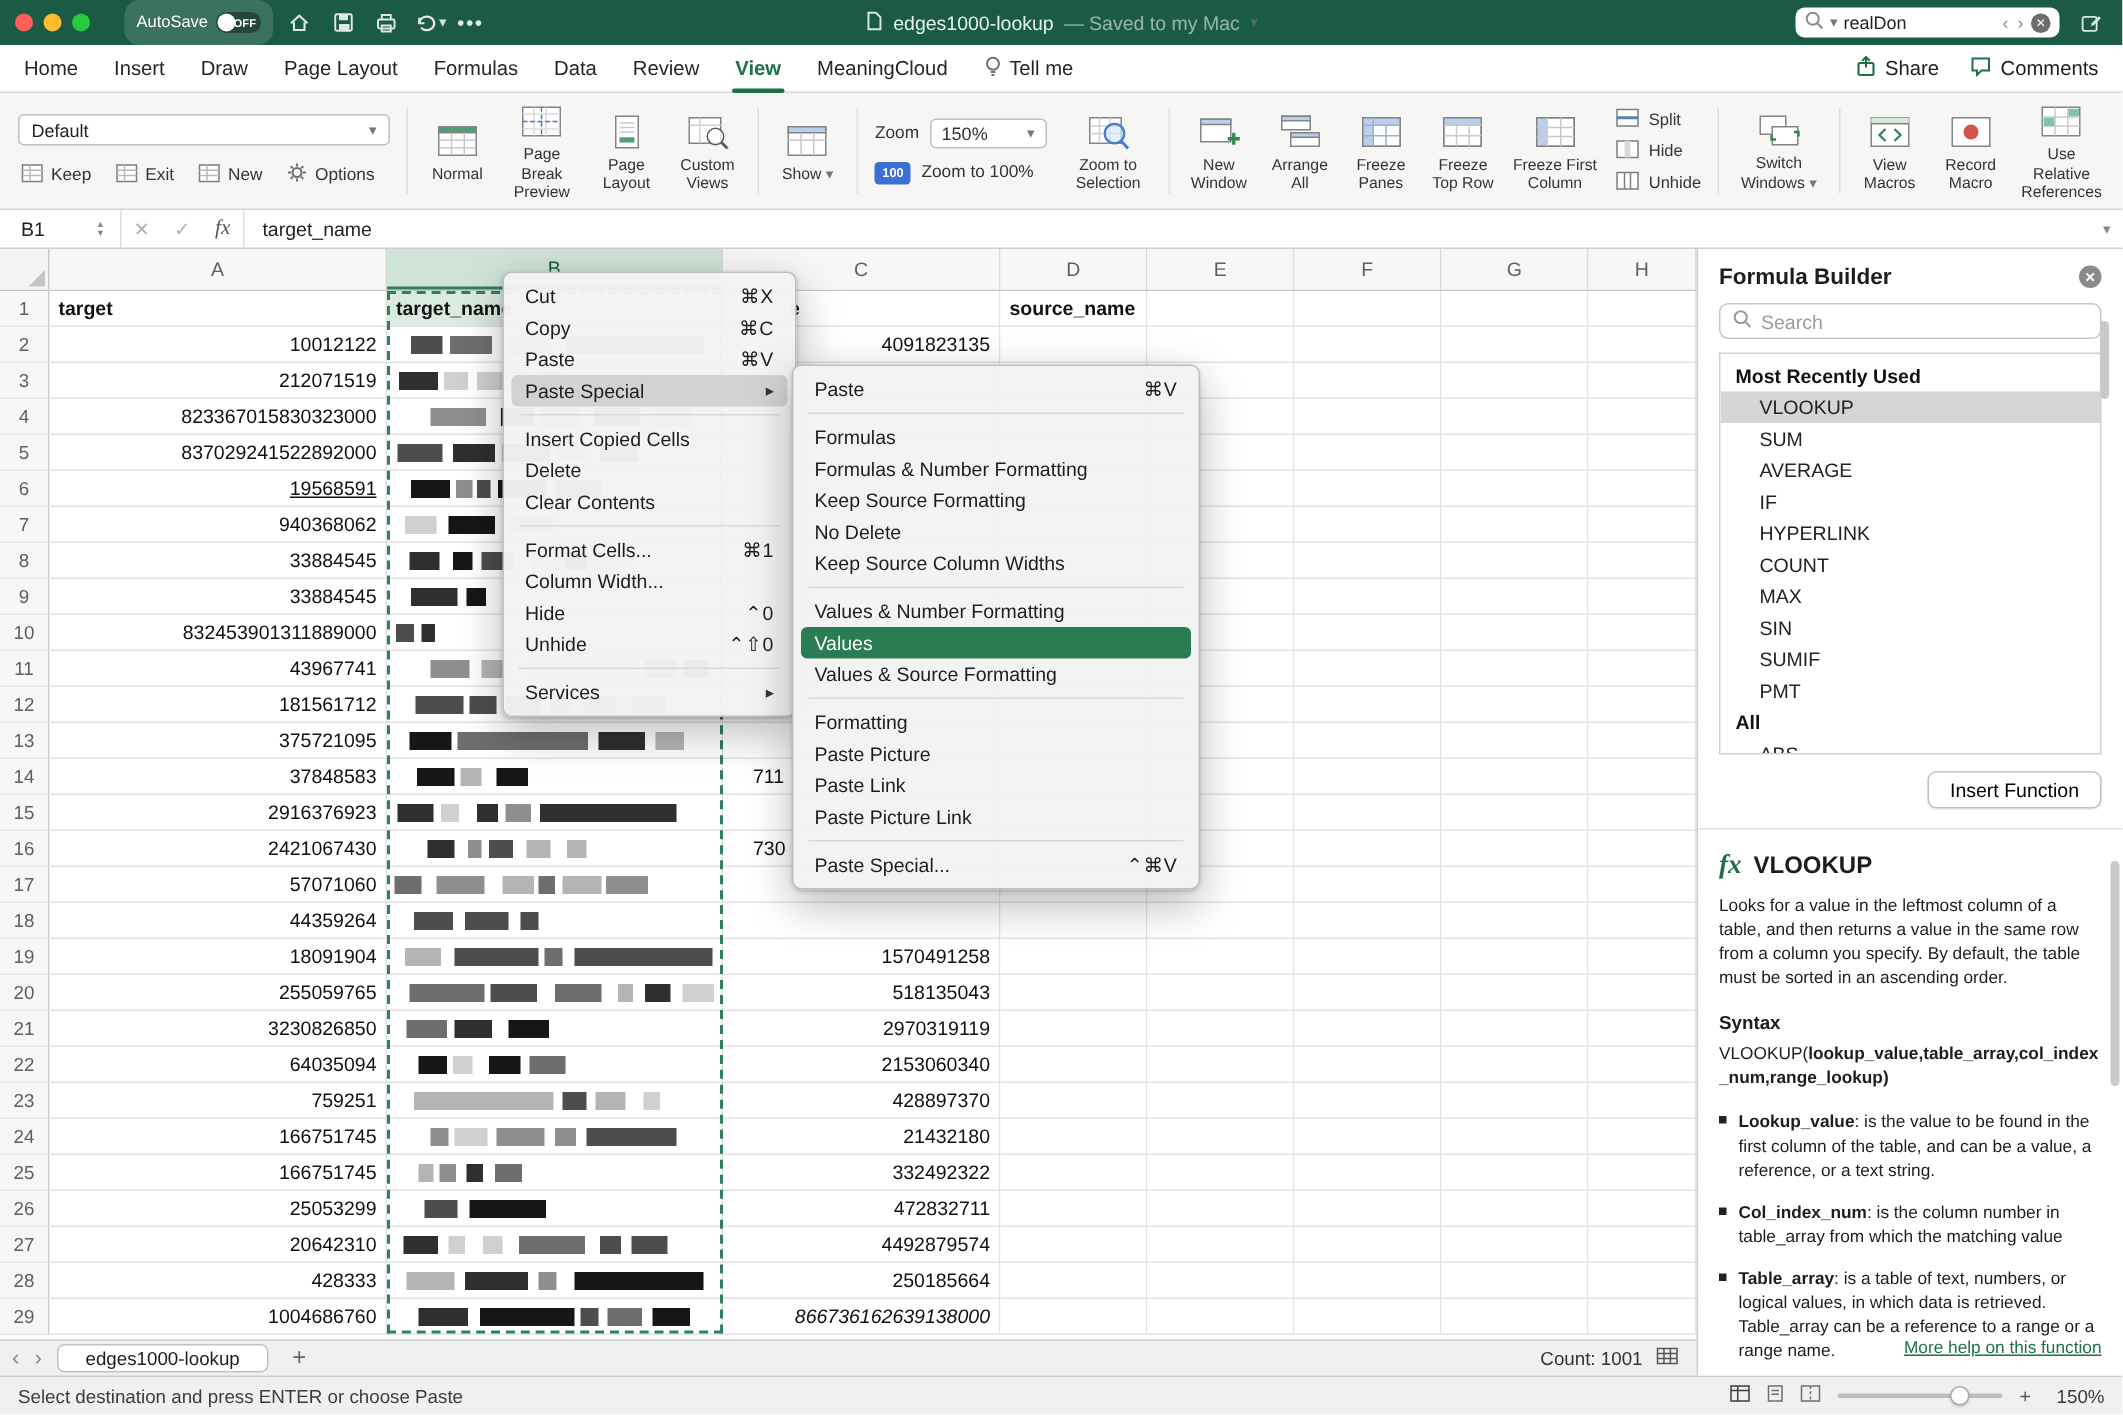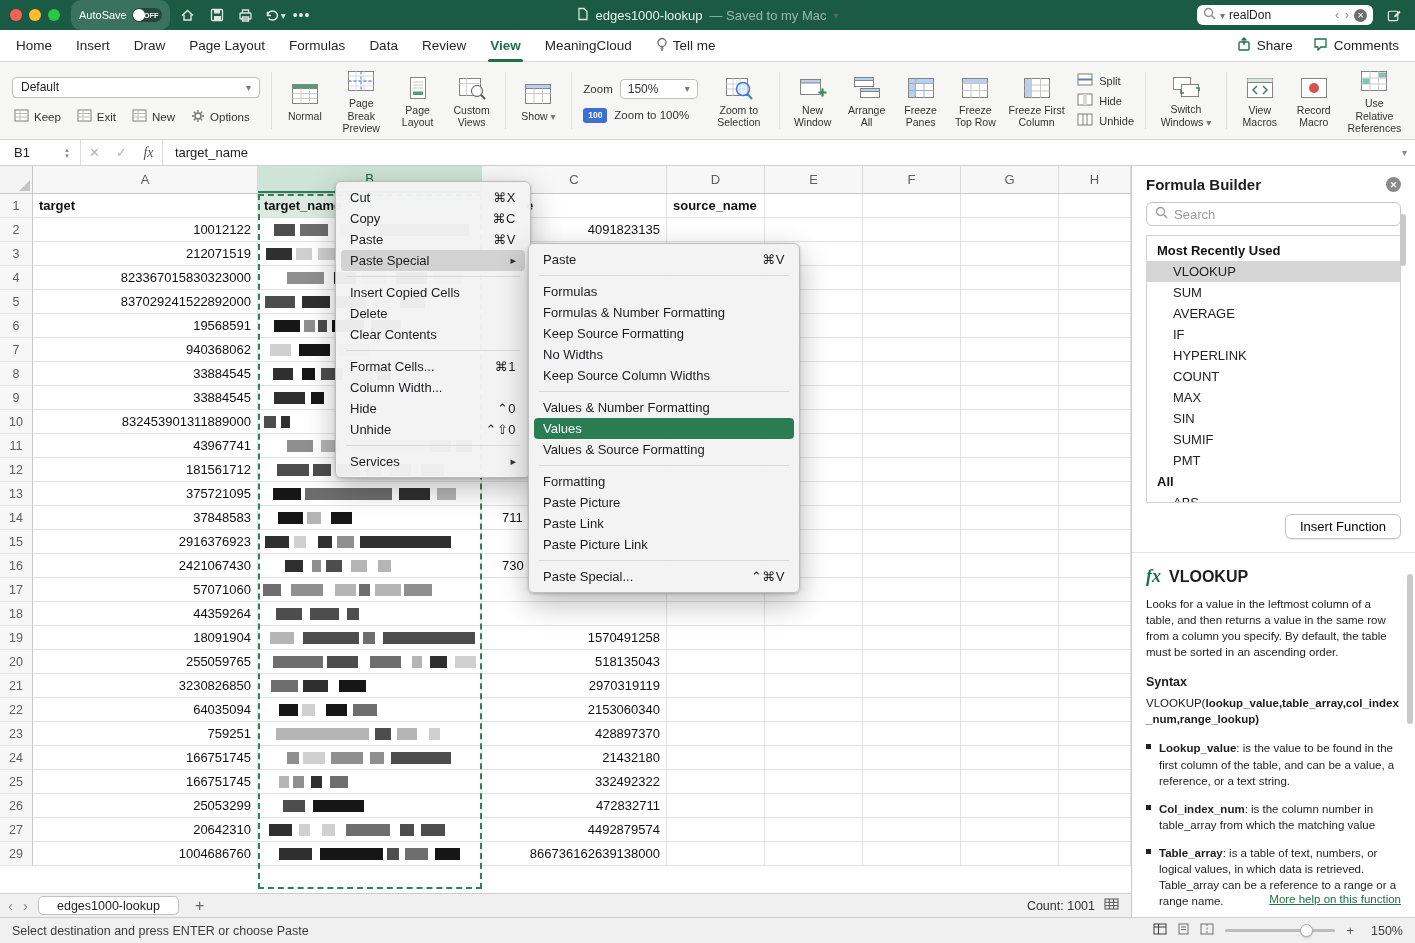--- a/index.html
+++ b/index.html
@@ -3,21 +3,21 @@
 <meta charset="utf-8">
 <style>
   * { box-sizing: border-box; margin: 0; padding: 0; }
   html,body { width:1415px; height:943px; overflow:hidden; }
   body { font-family:"Liberation Sans", sans-serif; background:#fff; position:relative; font-size:13px; cursor:default; }
 
   
   .titlebar { height:30px; background:#1b5b45; display:flex; align-items:center; padding:0 10px; gap:7px; position:relative; }
   .tl { width:12px; height:12px; border-radius:50%; }
   .tl.red{background:#ff5f57} .tl.yellow{background:#febc2e} .tl.green{background:#28c840}
-  .autosave { display:flex; align-items:center; gap:5px; background:rgba(255,255,255,.14); border-radius:10px; padding:8px 8px; font-size:11px; color:#fff; margin-left:4px; }
+  .autosave { display:flex; align-items:center; gap:5px; background:rgba(255,255,255,.14); border-radius:10px; padding:8px 8px; font-size:11px; color:#fff; margin-left:16px; }
   .tgl { width:30px; height:14px; border-radius:8px; background:rgba(0,0,0,.38); position:relative; }
   .tgl .knob { position:absolute; left:1px; top:1px; width:12px; height:12px; border-radius:50%; background:#fff; }
   .tgl .state { position:absolute; right:3px; top:2.5px; font-size:7.5px; color:#fff; font-weight:700; }
   .tb-ic { display:flex; align-items:center; justify-content:center; width:22px; height:20px; border-radius:4px; }
   .tb-ellipsis { color:#dfe9e3; font-size:14px; letter-spacing:1px; }
   .title-center { position:absolute; left:50%; transform:translateX(-50%); display:flex; align-items:center; gap:7px; font-size:13px; color:#e9f1ec; white-space:nowrap; }
   .title-center .dim { opacity:.6; }
   .tb-right { margin-left:auto; display:flex; align-items:center; gap:10px; }
   .searchbox { display:flex; align-items:center; gap:4px; background:#fff; border-radius:6px; height:20px; padding:0 6px; width:176px; color:#222; font-size:12px; }
   .searchbox .val { flex:1; }
@@ -596,21 +596,21 @@
         </div>
         <div class="cell" style="width: 185px;"></div>
         <div class="cell" style="width: 98px;"></div>
         <div class="cell" style="width: 98px;"></div>
         <div class="cell" style="width: 98px;"></div>
         <div class="cell" style="width: 98px;"></div>
         <div class="cell" style="width: 72px;"></div>
       </div>
       <div class="grow">
         <div class="rowh">6</div>
-        <div class="cell num" style="width: 225px;">19568591</div>
+        <div class="cell num" style="width: 225px; text-decoration: underline;">19568591</div>
         <div class="cell" style="width: 224px;">
           <span class="red-span" style="left: 16px; width: 25.5674px; background: rgb(22, 22, 22);"></span>
           <span class="red-span" style="left: 46.2048px; width: 10.346px; background: rgb(143, 143, 143);"></span>
           <span class="red-span" style="left: 59.776px; width: 9.50448px; background: rgb(77, 77, 77);"></span>
           <span class="red-span" style="left: 73.5306px; width: 32.1398px; background: rgb(22, 22, 22);"></span>
           <span class="red-span" style="left: 112.895px; width: 29.7301px; background: rgb(47, 47, 47);"></span>
         </div>
         <div class="cell" style="width: 185px;"></div>
         <div class="cell" style="width: 98px;"></div>
         <div class="cell" style="width: 98px;"></div>
@@ -952,30 +952,46 @@
           <span class="red-span" style="left: 163.087px; width: 23.5762px; background: rgb(77, 77, 77);"></span>
         </div>
         <div class="cell num" style="width: 185px;">4492879574</div>
         <div class="cell" style="width: 98px;"></div>
         <div class="cell" style="width: 98px;"></div>
         <div class="cell" style="width: 98px;"></div>
         <div class="cell" style="width: 98px;"></div>
         <div class="cell" style="width: 72px;"></div>
       </div>
       <div class="grow">
+        <div class="rowh">28</div>
+        <div class="cell num" style="width: 225px;">428333</div>
+        <div class="cell" style="width: 224px;">
+          <span class="red-span" style="left: 13px; width: 31.7506px; background: rgb(181, 181, 181);"></span>
+          <span class="red-span" style="left: 52.1396px; width: 42.0527px; background: rgb(47, 47, 47);"></span>
+          <span class="red-span" style="left: 100.766px; width: 12.643px; background: rgb(143, 143, 143);"></span>
+          <span class="red-span" style="left: 124.8px; width: 86.6914px; background: rgb(22, 22, 22);"></span>
+        </div>
+        <div class="cell num" style="width: 185px;">250185664</div>
+        <div class="cell" style="width: 98px;"></div>
+        <div class="cell" style="width: 98px;"></div>
+        <div class="cell" style="width: 98px;"></div>
+        <div class="cell" style="width: 98px;"></div>
+        <div class="cell" style="width: 72px;"></div>
+      </div>
+      <div class="grow">
         <div class="rowh">29</div>
         <div class="cell num" style="width: 225px;">1004686760</div>
         <div class="cell" style="width: 224px;">
           <span class="red-span" style="left: 21px; width: 32.6401px; background: rgb(47, 47, 47);"></span>
           <span class="red-span" style="left: 62.0337px; width: 63.2445px; background: rgb(22, 22, 22);"></span>
           <span class="red-span" style="left: 128.717px; width: 12.6236px; background: rgb(77, 77, 77);"></span>
           <span class="red-span" style="left: 147.26px; width: 22.9657px; background: rgb(110, 110, 110);"></span>
           <span class="red-span" style="left: 176.76px; width: 25.5747px; background: rgb(22, 22, 22);"></span>
         </div>
-        <div class="cell num" style="width: 185px;">866736162639138000</div>
+        <div class="cell num" style="width: 185px; font-style: italic;">866736162639138000</div>
         <div class="cell" style="width: 98px;"></div>
         <div class="cell" style="width: 98px;"></div>
         <div class="cell" style="width: 98px;"></div>
         <div class="cell" style="width: 98px;"></div>
         <div class="cell" style="width: 72px;"></div>
       </div>
     </div>
   <div class="ants"></div>
 </div>
 
@@ -1094,21 +1110,21 @@
     <div class="mi">
       <span class="lab">Formulas</span>
     </div>
     <div class="mi">
       <span class="lab">Formulas &amp; Number Formatting</span>
     </div>
     <div class="mi">
       <span class="lab">Keep Source Formatting</span>
     </div>
     <div class="mi">
-      <span class="lab">No Widths</span>
+      <span class="lab">No Delete</span>
     </div>
     <div class="mi">
       <span class="lab">Keep Source Column Widths</span>
     </div>
     <div class="msep"></div>
     <div class="mi">
       <span class="lab">Values &amp; Number Formatting</span>
     </div>
     <div class="mi green">
       <span class="lab">Values</span>

